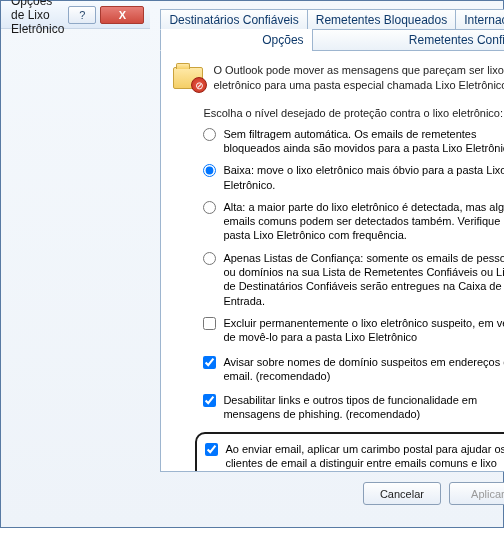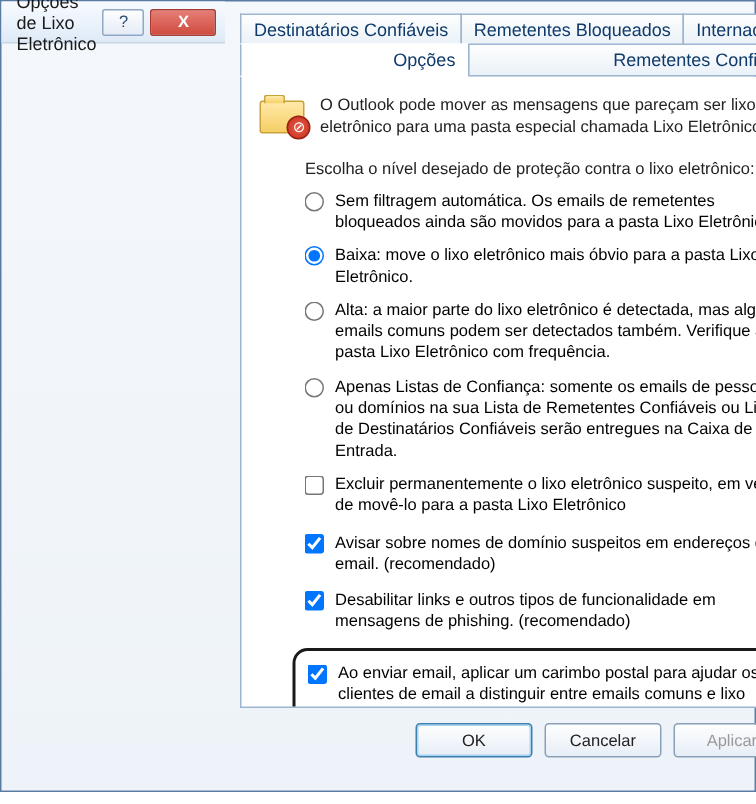--- a/index.html
+++ b/index.html
@@ -114,19 +114,18 @@
       <div class="highlighted">
         <div class="chk">
           <input type="checkbox" checked="" style="">
           <label>Ao enviar email, aplicar um carimbo postal para ajudar os clientes de email a distinguir entre emails comuns e lixo eletrônico</label>
         </div>
       </div>
 
     </div>
 
     <div class="footer">
-      <button class="btn default">OK</button>
       <button class="btn">Cancelar</button>
       <button class="btn disabled">Aplicar</button>
     </div>
 
   </div>
 </div>
 
 </body></html>

